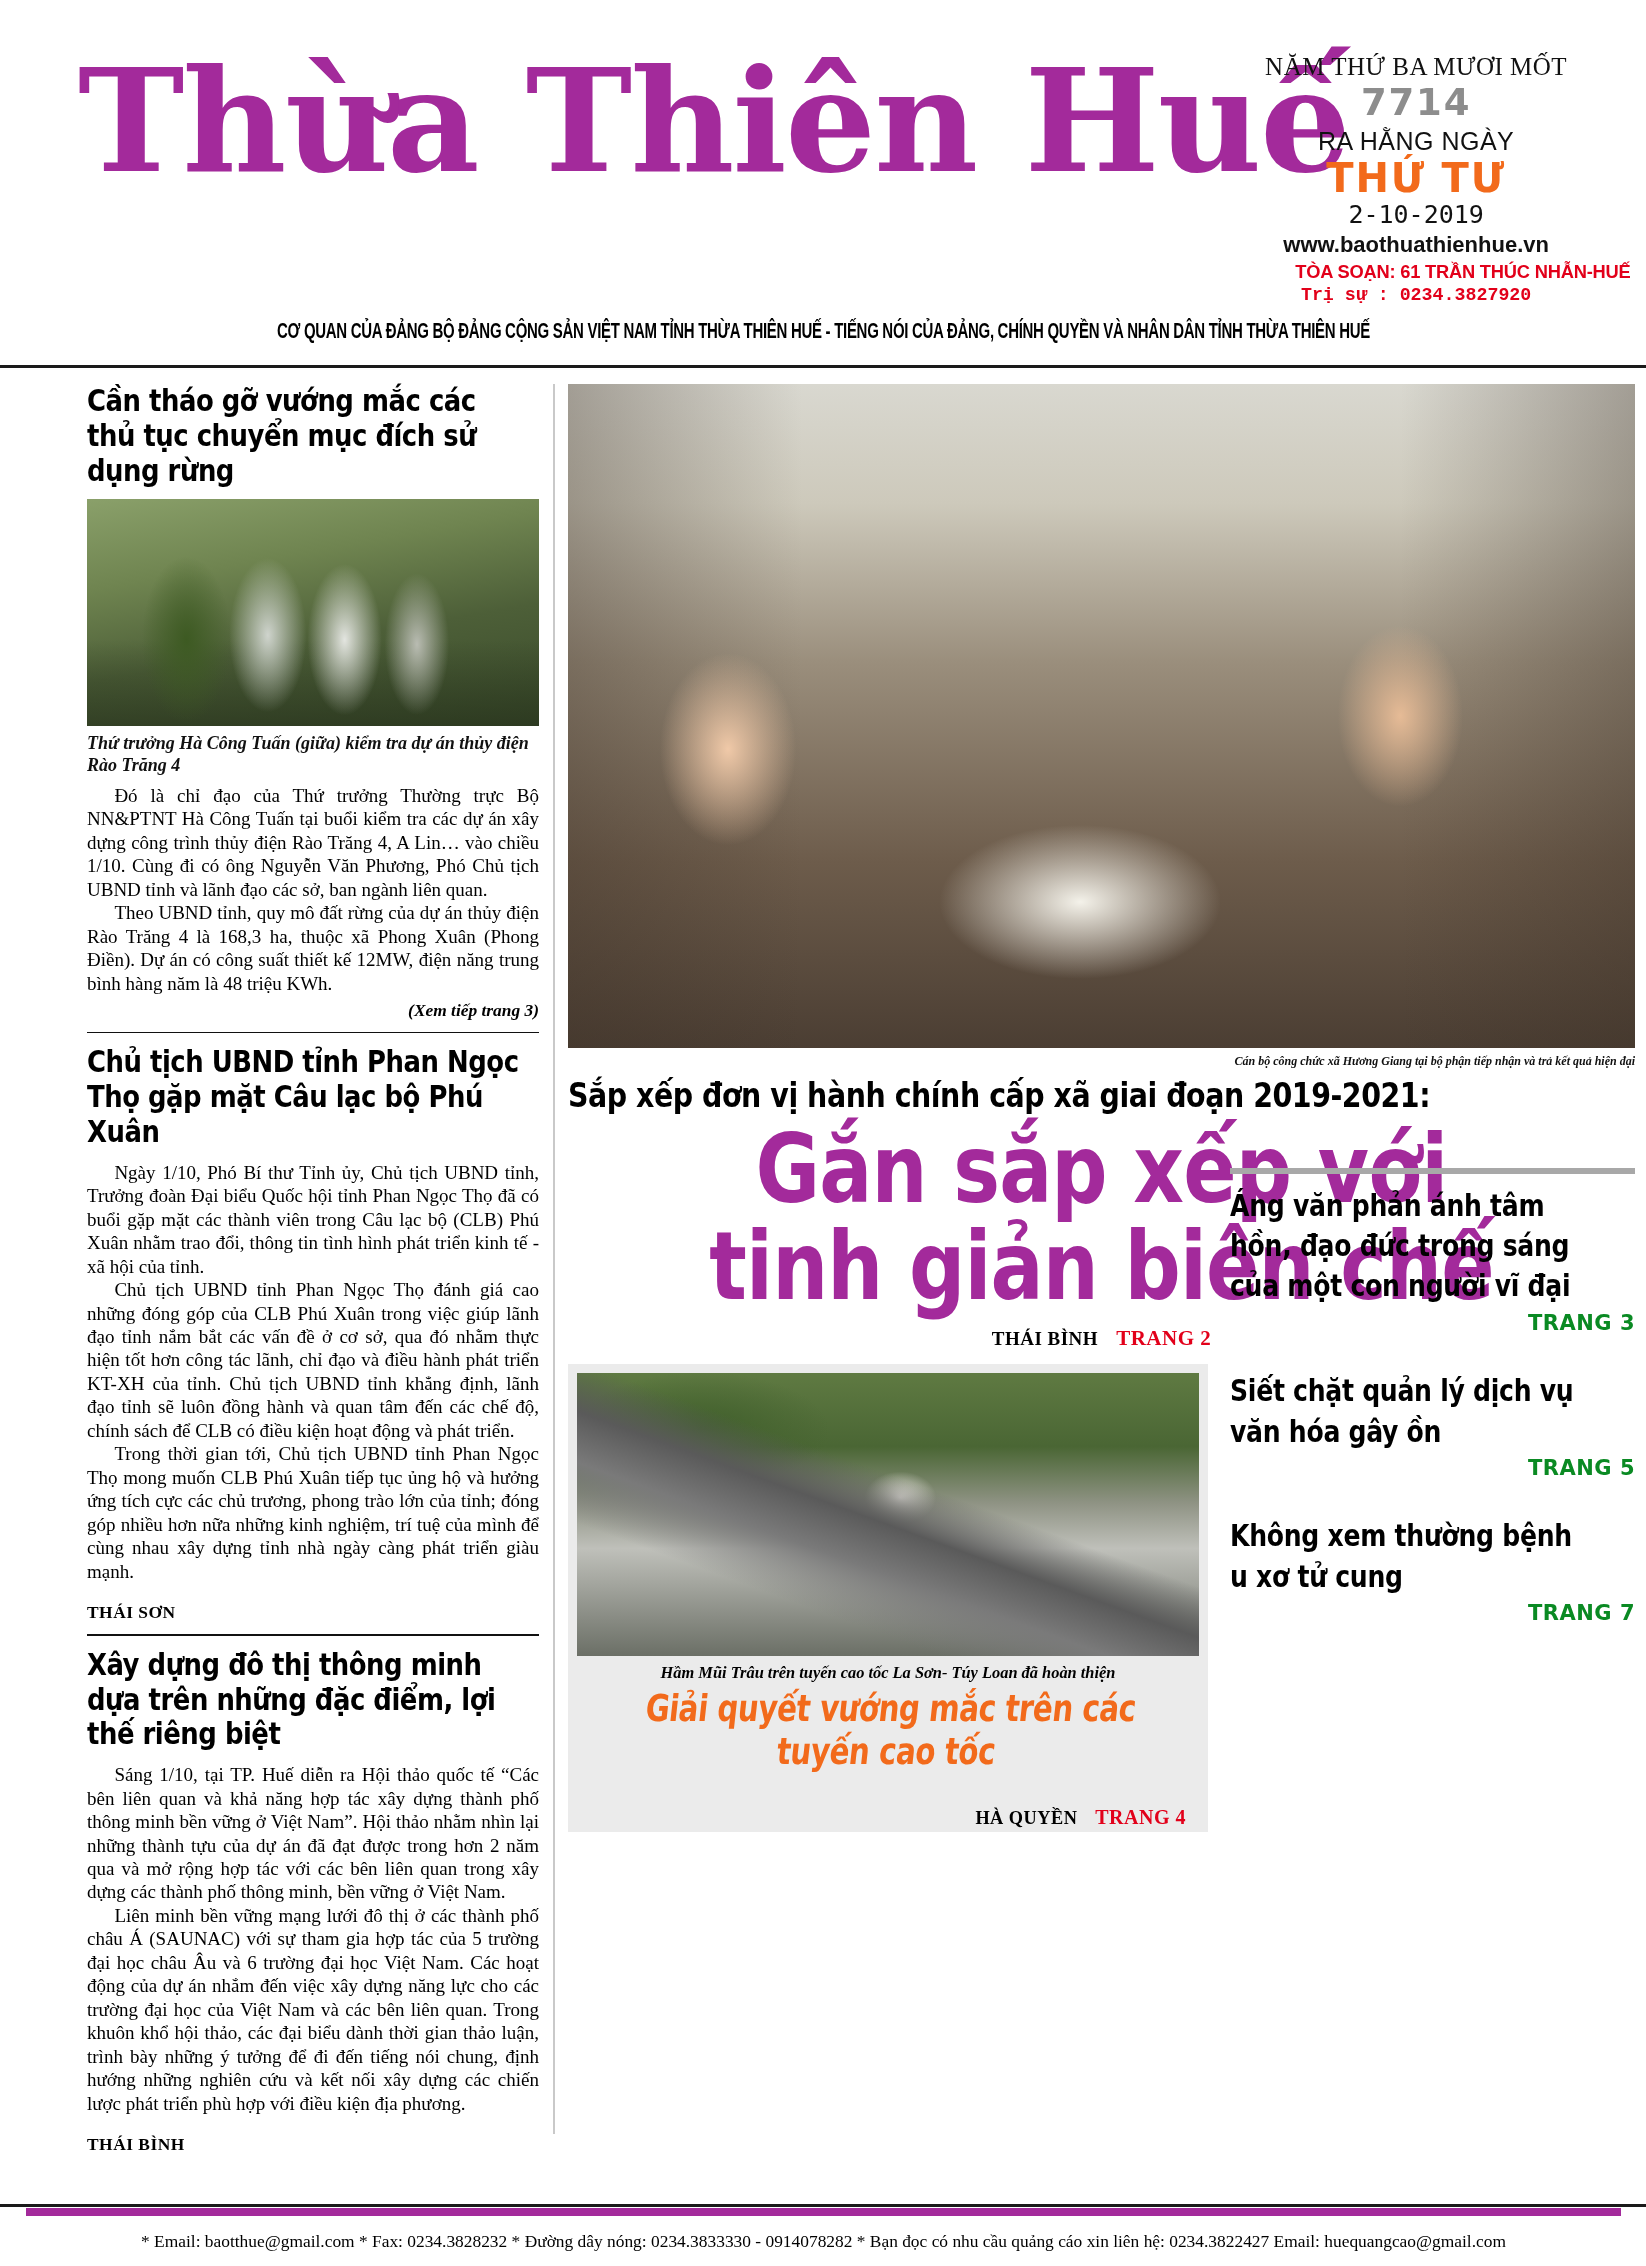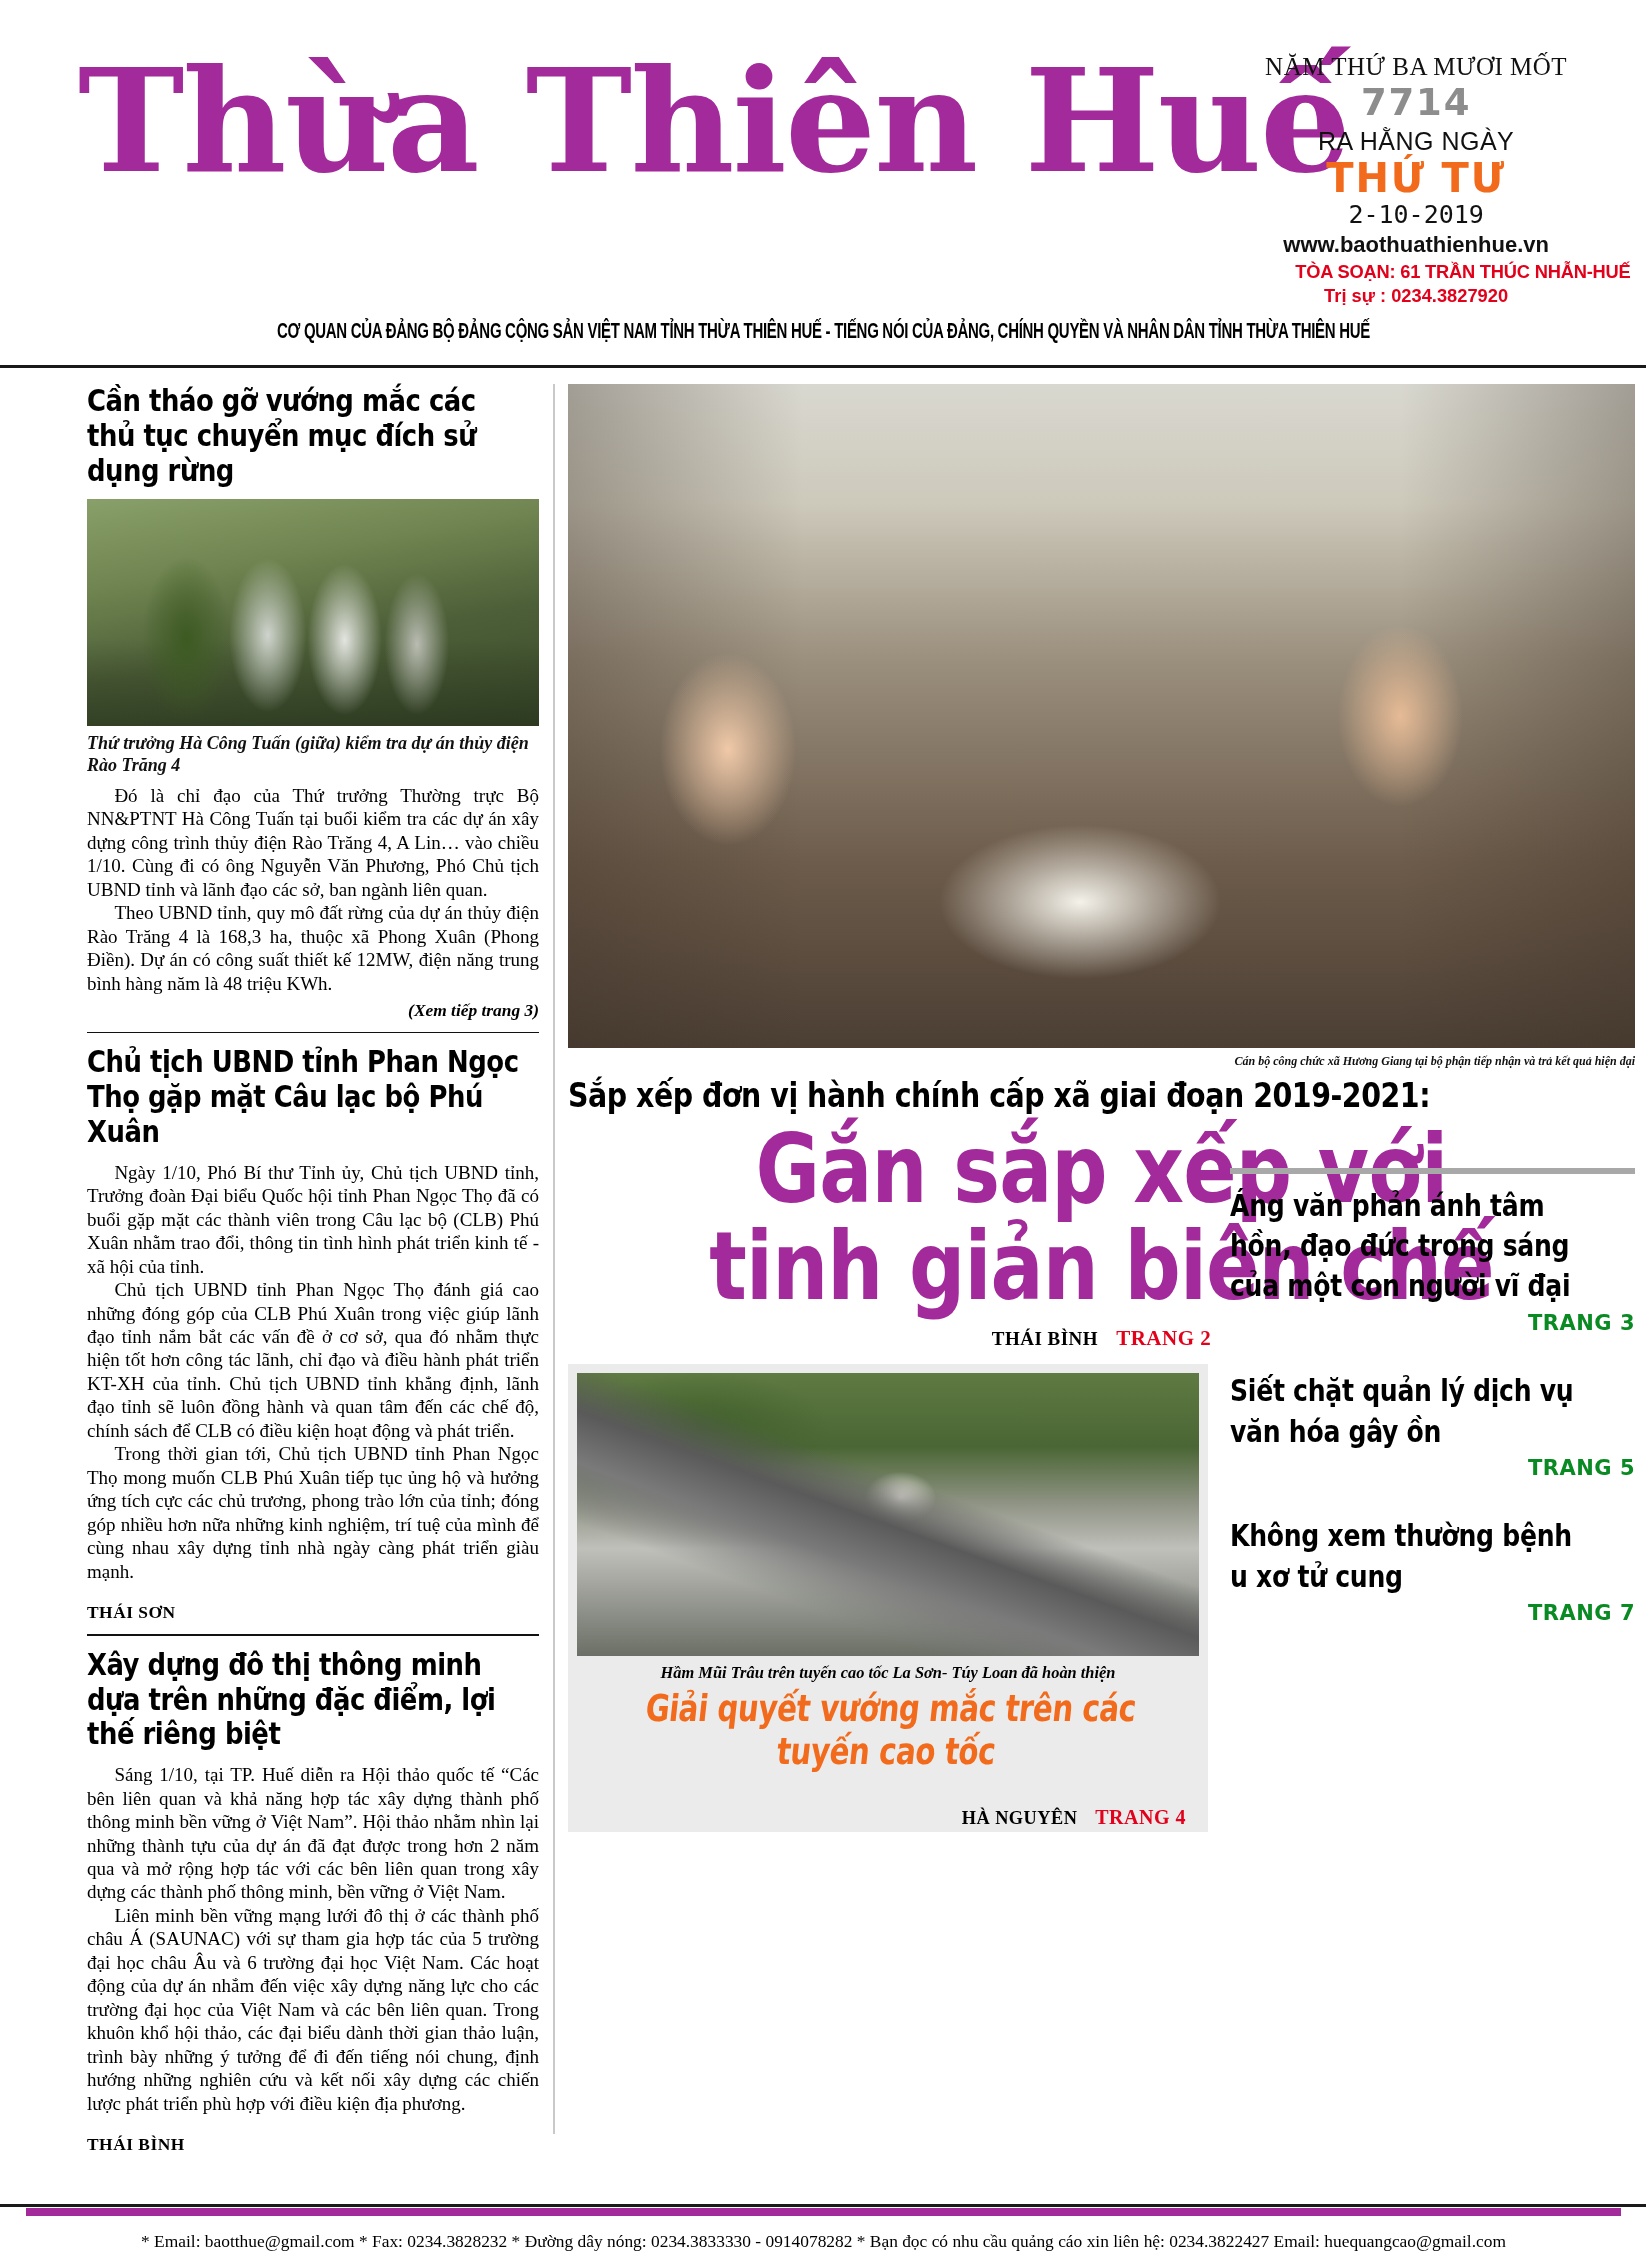--- a/index.html
+++ b/index.html
@@ -51,21 +51,21 @@
   }
   .mast-web{
     font-family:"Liberation Sans", sans-serif;
     font-weight:bold;font-size:22px;color:#111;margin-top:2.7px;
   }
   .mast-office{
     font-family:"Liberation Sans", sans-serif;
     font-weight:bold;font-size:18.3px;color:#e2001a;margin-top:3.7px;letter-spacing:-0.2px;text-align:right;
   }
   .mast-phone{
-    font-family:Liberation Sans, sans-serif;
+    font-family:Liberation Mono, monospace;
     font-weight:bold;font-size:18.3px;color:#e2001a;margin-top:1.8px;
   }
   .mast-tagline{
     position:absolute;left:0;right:0;top:322px;text-align:center;
     font-family:"Liberation Sans", sans-serif;
     font-weight:bold;font-size:15px;letter-spacing:-0.3px;
     transform:scaleY(1.45);
     color:#000;
   }
   .rule-top{position:absolute;left:0;right:0;top:365px;height:2.7px;background:#1a1a1a;}
@@ -283,21 +283,21 @@
         <span class="pg">TRANG 2</span>
       </div>
 
       <div class="bot">
 
         <div class="bot-left">
           <div class="bl-photo ph3"></div>
           <div class="bl-cap">Hầm Mũi Trâu trên tuyến cao tốc La Sơn- Túy Loan đã hoàn thiện</div>
           <div class="bl-title">Giải quyết vướng mắc trên các tuyến cao tốc</div>
           <div class="bl-credit">
-            <span>HÀ NGUYÊN</span>
+            <span>HÀ QUYỀN</span>
             <span class="pg">TRANG 4</span>
           </div>
         </div>
 
         <div class="bot-right">
 
           <div class="tease">
             <div class="grey-rule"></div>
             <h3 class="tease-hl">Áng văn phản ánh tâm hồn, đạo đức trong sáng của một con người vĩ đại</h3>
             <div class="tease-pg">TRANG 3</div>

